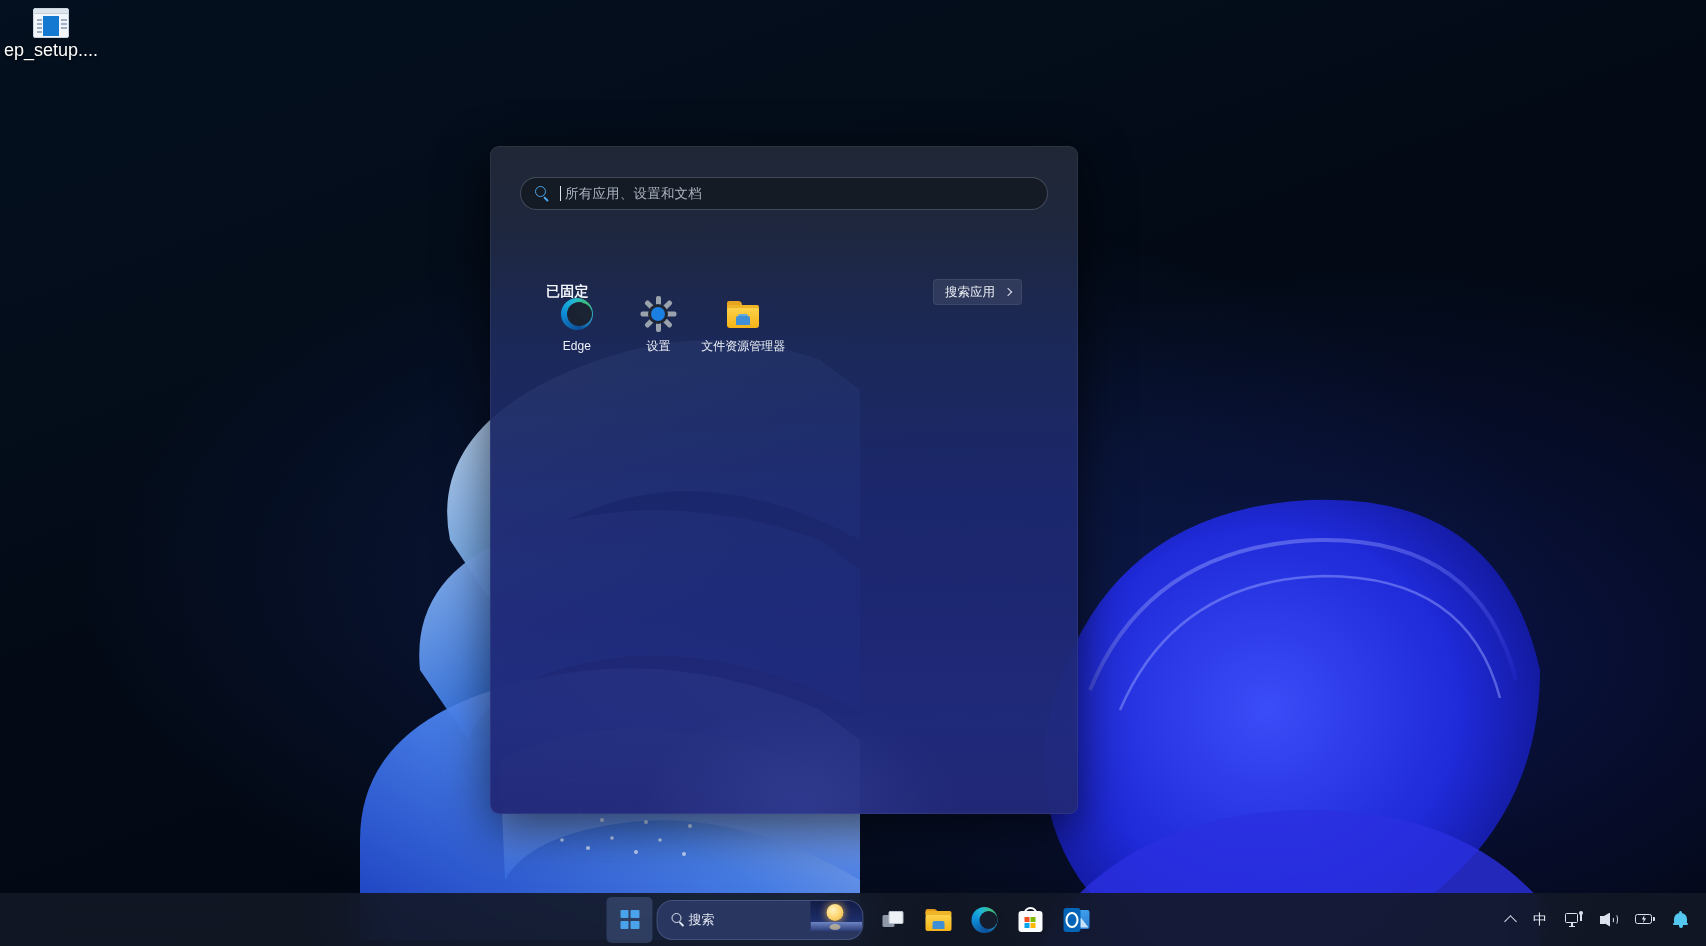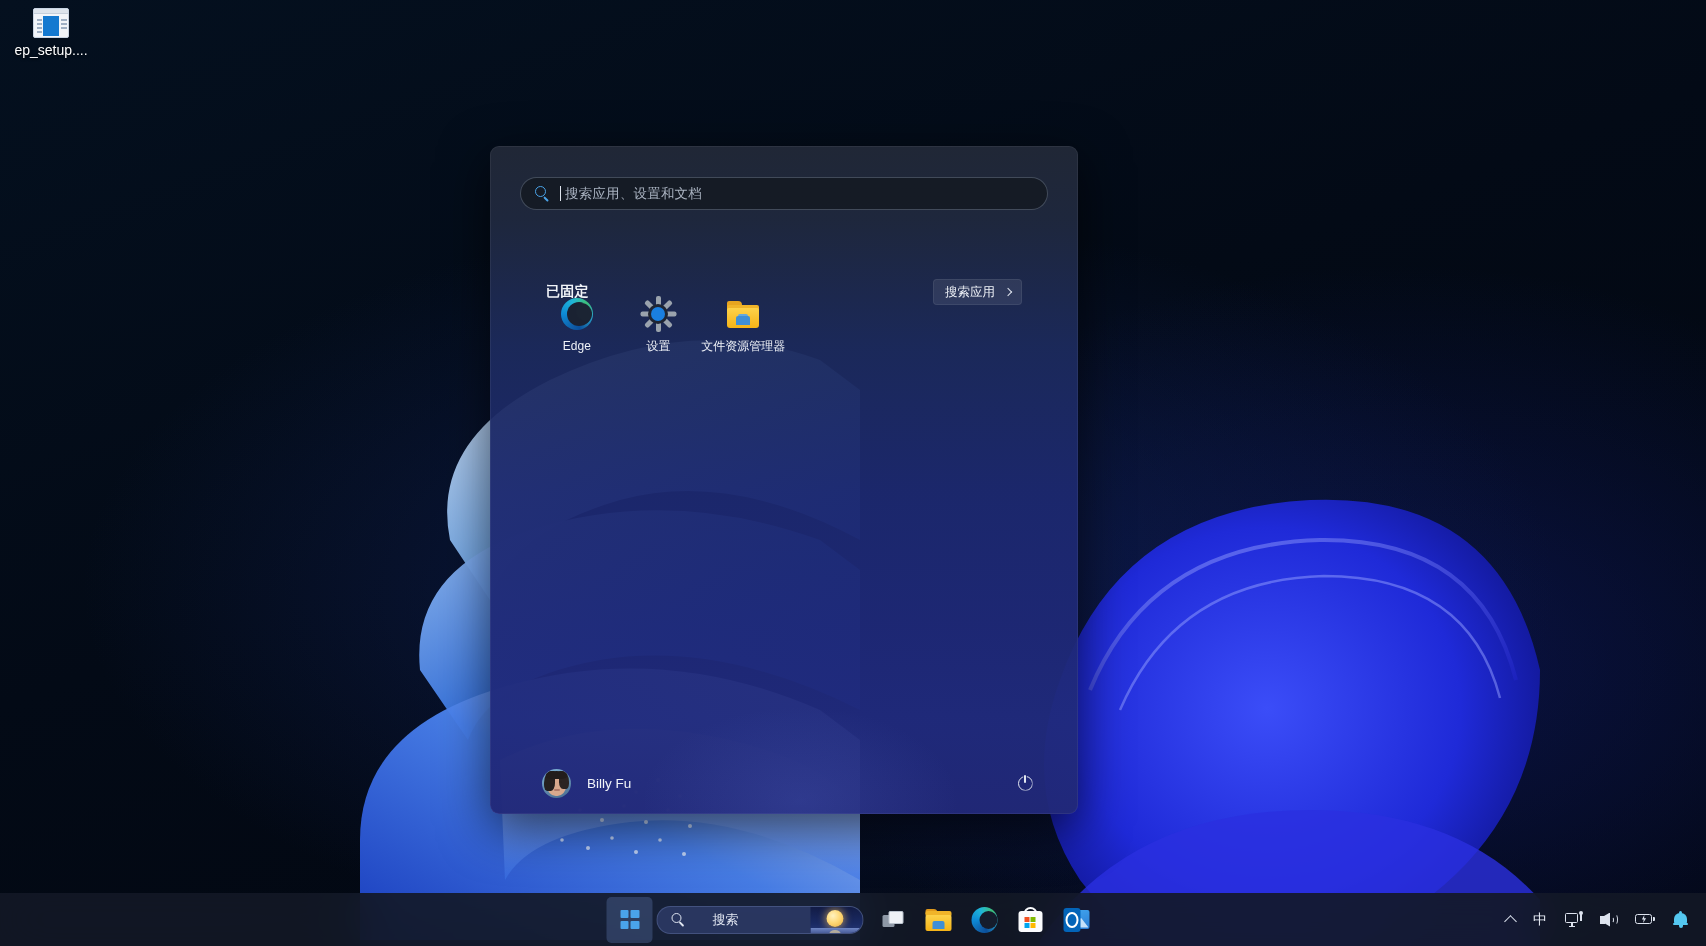--- a/index.html
+++ b/index.html
@@ -31,21 +31,21 @@
     cursor:default;
   }
   #desktopIcon .glyph {
     width:36px; height:30px; border:1px solid #c9d4e2; background:#f2f5f9;
     border-radius:2px; position:relative; overflow:hidden;
   }
   #desktopIcon .glyph .tb { position:absolute; left:0; top:0; right:0; height:5px; background:#dde4ec; border-bottom:1px solid #c5cfdb;}
   #desktopIcon .glyph .pane { position:absolute; left:9px; top:7px; width:16px; height:20px; background:#1479d0; }
   #desktopIcon .glyph .ln { position:absolute; background:#9fb0c4; height:1.5px; }
   #desktopIcon .lbl {
-    color:#fff; font-size:14px; line-height:15px; text-align:center;
+    color:#fff; font-size:18px; line-height:15px; text-align:center;
     text-shadow:0 1px 3px rgba(0,0,0,.9); white-space:nowrap;
   }
 
   
   #startMenu {
     position:absolute; left:490px; top:146px; width:588px; height:668px;
     border-radius:9px;
     background:
       linear-gradient(180deg,
         rgba(33,40,55,.97) 0%,
@@ -185,24 +185,24 @@
   .tbBtn {
     width:46px; height:46px; display:flex; align-items:center; justify-content:center;
     border-radius:5px; cursor:pointer; position:relative;
   }
   #startBtn { background:rgba(120,150,215,.26); }
   .winlogo { width:19px; height:19px; display:grid; grid-template-columns:1fr 1fr; grid-template-rows:1fr 1fr; gap:2.2px; }
   .winlogo i { display:block; background:#4aa3ea; border-radius:1px; }
 
   
   #tbSearch {
-    height:28px; width:207px; margin:0 6px 0 4px; border-radius:16px;
+    height:40px; width:207px; margin:0 6px 0 4px; border-radius:16px;
     background:rgba(46,60,106,.80);
     border:1px solid rgba(150,170,225,.24);
-    display:flex; align-items:center; padding-left:14px; gap:27px;
+    display:flex; align-items:center; padding-left:14px; gap:3px;
     cursor:text; position:relative; overflow:hidden;
   }
   #tbSearch .mag2 { width:14px; height:14px; position:relative; flex:0 0 auto; }
   #tbSearch .mag2 .ring { position:absolute; left:0; top:0; width:10px; height:10px; border:1.6px solid #dfe5f0; border-radius:50%; }
   #tbSearch .mag2 .hdl { position:absolute; left:8px; top:8.5px; width:6px; height:1.6px; background:#dfe5f0; transform:rotate(45deg); transform-origin:left center; border-radius:1px; }
   #tbSearch .txt { color:#e5eaf4; font-size:13px; }
   #tbSearch .thumb {
     position:absolute; right:0; top:0; width:52px; height:30px;
     background:linear-gradient(180deg,#121c46 0%,#1a2a63 55%,#2b3f82 100%);
     overflow:hidden;
@@ -371,21 +371,21 @@
 
 <div id="startMenu">
   <div class="acrylicGlow"></div>
 
   <div id="startSearch">
     <span class="mag">
       <span class="ring"></span>
         <span class="hdl"></span>
     </span>
     <span class="caret"></span>
-    <span class="ph">搜索应用、设置和文档</span>
+    <span class="ph">所有应用、设置和文档</span>
   </div>
 
   <div id="pinnedHeaderRow">
     <div id="pinnedLabel">已固定</div>
     <div id="allAppsBtn">
       <span>搜索应用</span>
       <span class="chev"></span>
     </div>
   </div>
 
@@ -422,40 +422,20 @@
           <div class="front"></div>
             <div class="doc2"></div>
             <div class="doc"></div>
         </div>
       </div>
       <div class="cap">文件资源管理器</div>
     </div>
 
   </div>
 
-  <div id="startFooter">
-    <div id="userBtn">
-      <div id="avatar">
-        <div class="face"></div>
-        <div class="hairL"></div>
-          <div class="hairR"></div>
-          <div class="fringe"></div>
-        <div class="eyeL"></div>
-          <div class="eyeR"></div>
-          <div class="mouth"></div>
-      </div>
-      <div id="userName">Billy Fu</div>
-    </div>
-    <div id="powerBtn">
-      <span class="pwr">
-        <span class="arc"></span>
-          <span class="stem"></span>
-      </span>
-    </div>
-  </div>
 </div>
 
 <div id="taskbar">
   <div id="taskbarCenter">
 
     <div class="tbBtn" id="startBtn">
       <span class="winlogo">
         <i></i>
           <i></i>
           <i></i>

